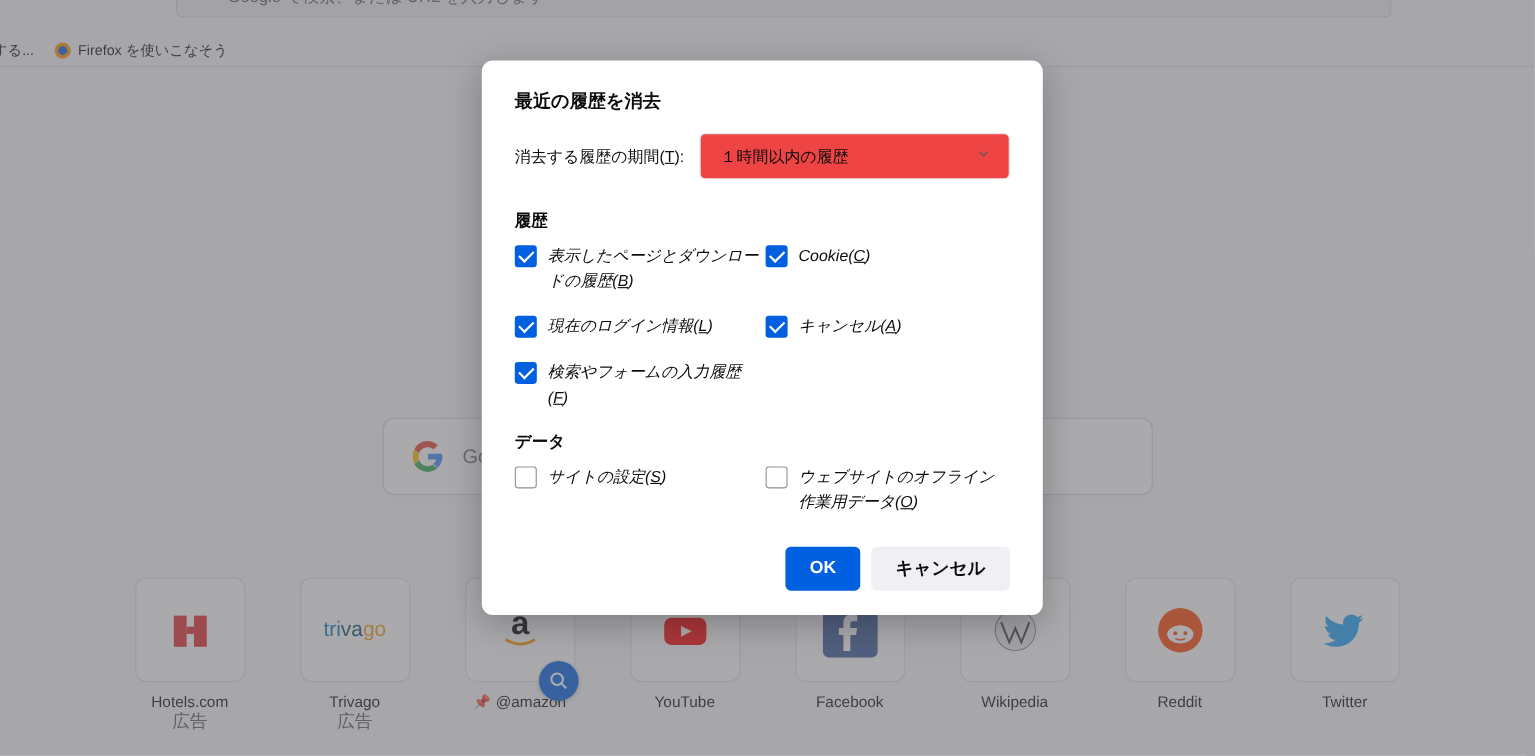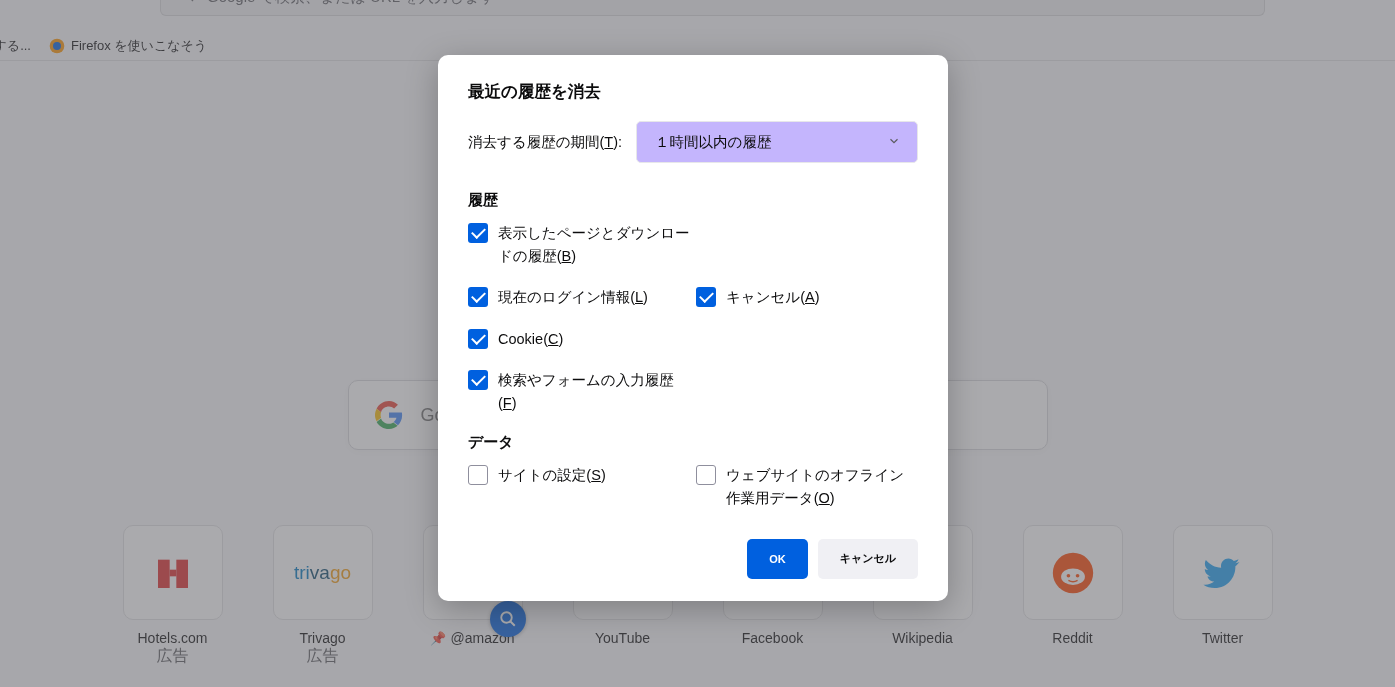--- a/index.html
+++ b/index.html
@@ -31,37 +31,37 @@
     .tile-sub { font-size: 16px; color: #5b5b5f; text-align: right; }
     .tile .badge-search { position: absolute; top: 76px; left: 68px; width: 36px; height: 36px; border-radius: 50%; background: #0060df; display: flex; align-items: center; justify-content: center; color: #fff; box-shadow: 0 1px 4px rgba(0,0,0,0.3); }
 
     
     .dim { position: absolute; inset: 0; background: rgba(100,100,105,0.55); }
 
     
     .dialog { position: absolute; top: 55px; left: 438px; width: 510px; background: #fff; border-radius: 10px; box-shadow: 0 8px 32px rgba(0,0,0,0.25); padding: 26px 30px 22px; font-size: 14.5px; color: #0c0c0d; }
     .dialog h2.title { font-size: 16.5px; font-weight: 700; margin-bottom: 18px; }
     .time-row { display: flex; align-items: center; gap: 14px; margin-bottom: 28px; }
-    .time-row .select { flex: 1; height: 42px; background: #c4b5fd; border: 1px solid #e7e7ea; border-radius: 5px; display: flex; align-items: center; justify-content: space-between; padding: 0 16px 0 18px; cursor: pointer; }
+    .time-row .select { flex: 1; height: 42px; background: #ef4444; border: 1px solid #e7e7ea; border-radius: 5px; display: flex; align-items: center; justify-content: space-between; padding: 0 16px 0 18px; cursor: pointer; }
     .time-row .select .chev { color: #5b5b5f; }
 
     .section-h { font-size: 15px; font-weight: 700; margin: 18px 0 12px; }
     .section-h.first { margin-top: 0; }
 
     .check-grid { display: grid; grid-template-columns: 1fr 1fr; column-gap: 6px; row-gap: 18px; align-items: start; }
-    .check-item { display: flex; align-items: flex-start; gap: 10px; cursor: pointer; }
+    .check-item { display: flex; align-items: flex-start; gap: 10px; cursor: pointer; font-style: italic; }
     .cb { width: 20px; height: 20px; border-radius: 3px; flex-shrink: 0; display: flex; align-items: center; justify-content: center; margin-top: 1px; }
     .cb.checked { background: #0060df; }
     .cb.checked::after { content: ""; width: 11px; height: 6px; border-left: 2.5px solid #fff; border-bottom: 2.5px solid #fff; transform: rotate(-45deg) translate(1px, -1px); }
     .cb.unchecked { border: 1.5px solid #8f8f9d; background: #fff; }
     .check-item .lbl { line-height: 1.6; }
     .check-item .lbl .acc { text-decoration: underline; }
 
     .btn-row { display: flex; justify-content: flex-end; gap: 10px; margin-top: 28px; }
-    .btn { height: 40px; padding: 0 22px; border-radius: 5px; display: flex; align-items: center; justify-content: center; font-size: 11px; cursor: pointer; font-weight: 600; }
+    .btn { height: 40px; padding: 0 22px; border-radius: 5px; display: flex; align-items: center; justify-content: center; font-size: 16px; cursor: pointer; font-weight: 600; }
     .btn-primary { background: #0060df; color: #fff; }
     .btn-secondary { background: #f0f0f4; color: #0c0c0d; }
   </style>
 </head>
 <body>
 
 <div class="page-bg">
 
   <div class="top-search">
     <span class="magnify">
@@ -235,27 +235,27 @@
     </div>
   </div>
 
   <div class="section-h first">履歴</div>
 
   <div class="check-grid">
     <div class="check-item">
       <span class="cb checked"></span>
       <span class="lbl"><span>表示したページとダウンロードの履歴(</span><span class="acc">B</span><span>)</span></span>
     </div>
+    <div class="check-item">
+      <span class="cb checked"></span>
+      <span class="lbl"><span>Cookie(</span><span class="acc">C</span><span>)</span></span>
+    </div>
     <div class="check-item" style="grid-column:1;">
       <span class="cb checked"></span>
       <span class="lbl"><span>現在のログイン情報(</span><span class="acc">L</span><span>)</span></span>
-    </div>
-    <div class="check-item">
-      <span class="cb checked"></span>
-      <span class="lbl"><span>Cookie(</span><span class="acc">C</span><span>)</span></span>
     </div>
     <div class="check-item" style="grid-column:2; grid-row:2;">
       <span class="cb checked"></span>
       <span class="lbl"><span>キャンセル(</span><span class="acc">A</span><span>)</span></span>
     </div>
     <div class="check-item" style="grid-column:1;">
       <span class="cb checked"></span>
       <span class="lbl"><span>検索やフォームの入力履歴(</span><span class="acc">F</span><span>)</span></span>
     </div>
   </div>

